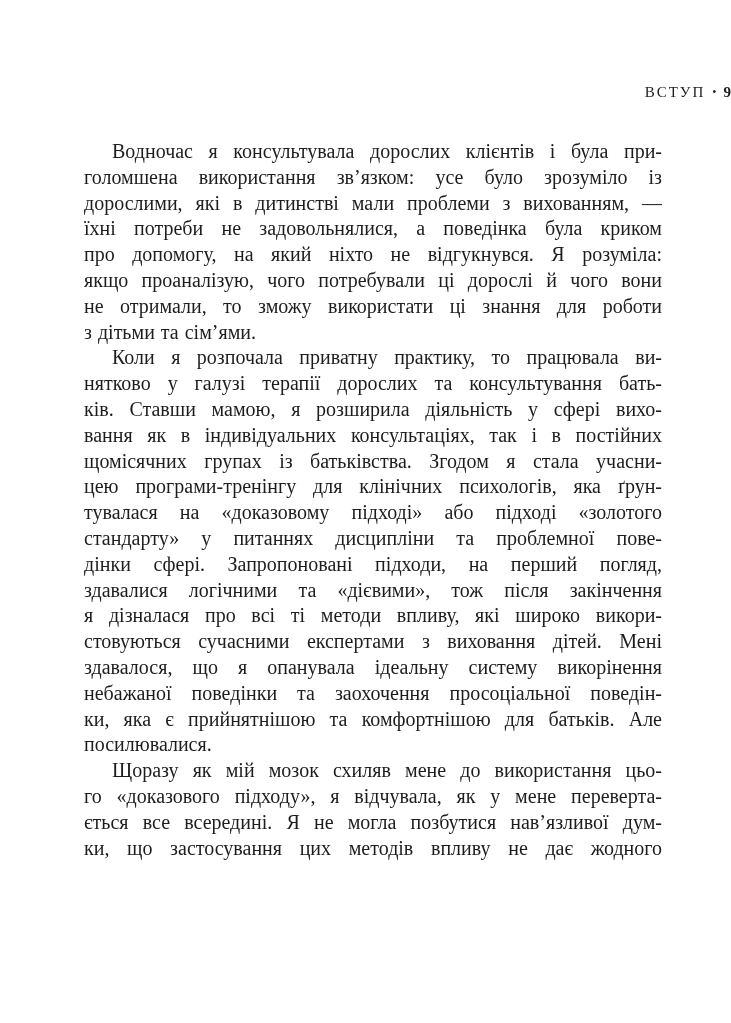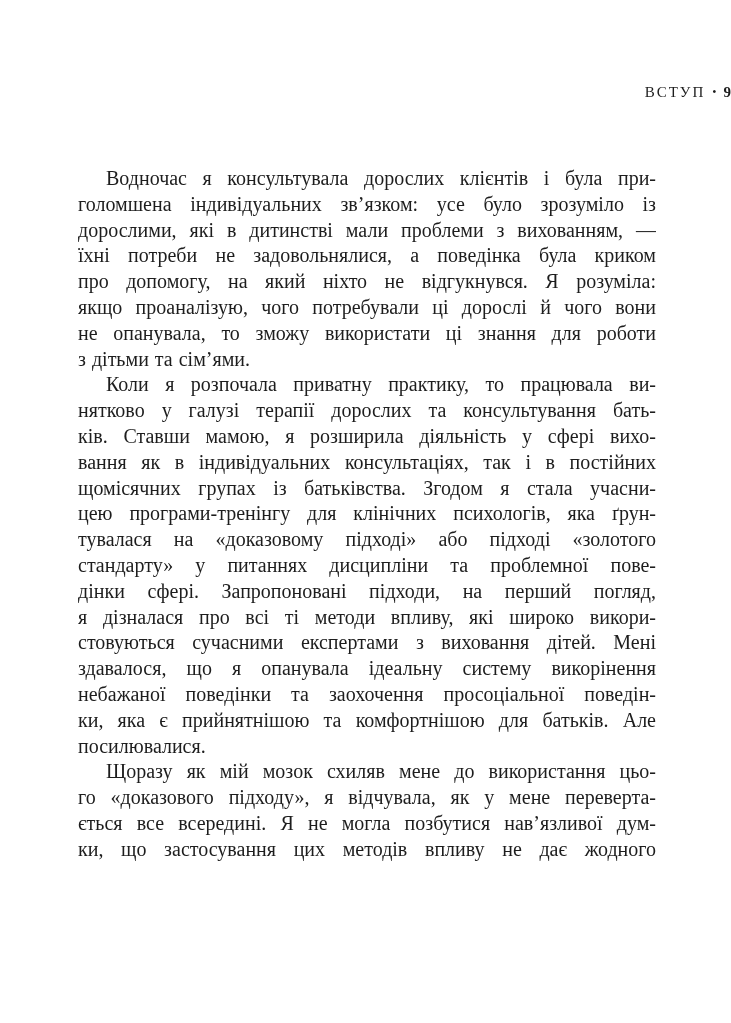--- a/index.html
+++ b/index.html
@@ -32,23 +32,22 @@
     letter-spacing: 0;
     vertical-align: 1px;
   }
   .page-header .pagenum {
     font-weight: bold;
     letter-spacing: 0;
   }
   .body-text {
     position: absolute;
     top: 139px;
-    left: 78px;
+    left: 84px;
     width: 578px;
-    margin-top: 27px;
   }
   .ln {
     font-size: 20px;
     line-height: 25.8px;
     height: 25.8px;
     overflow: hidden;
     text-align: justify;
     text-align-last: justify;
     word-spacing: 1px;
   }
@@ -61,37 +60,38 @@
 </style>
 </head>
 <body>
 
 <header class="page-header">
   <span>ВСТУП</span><span class="sep">•</span><span class="pagenum">9</span>
 </header>
 
 <main class="body-text">
   <div class="ln first">Водночас я консультувала дорослих клієнтів і була при-</div>
-  <div class="ln">голомшена індивідуальних зв’язком: усе було зрозуміло із</div>
+  <div class="ln">голомшена використання зв’язком: усе було зрозуміло із</div>
   <div class="ln">дорослими, які в дитинстві мали проблеми з вихованням, —</div>
   <div class="ln">їхні потреби не задовольнялися, а поведінка була криком</div>
   <div class="ln">про допомогу, на який ніхто не відгукнувся. Я розуміла:</div>
   <div class="ln">якщо проаналізую, чого потребували ці дорослі й чого вони</div>
-  <div class="ln">не опанувала, то зможу використати ці знання для роботи</div>
+  <div class="ln">не отримали, то зможу використати ці знання для роботи</div>
   <div class="ln last">з дітьми та сім’ями.</div>
 
   <div class="ln first">Коли я розпочала приватну практику, то працювала ви-</div>
   <div class="ln">нятково у галузі терапії дорослих та консультування бать-</div>
   <div class="ln">ків. Ставши мамою, я розширила діяльність у сфері вихо-</div>
   <div class="ln">вання як в індивідуальних консультаціях, так і в постійних</div>
   <div class="ln">щомісячних групах із батьківства. Згодом я стала учасни-</div>
   <div class="ln">цею програми-тренінгу для клінічних психологів, яка ґрун-</div>
   <div class="ln">тувалася на «доказовому підході» або підході «золотого</div>
   <div class="ln">стандарту» у питаннях дисципліни та проблемної пове-</div>
   <div class="ln">дінки сфері. Запропоновані підходи, на перший погляд,</div>
+  <div class="ln">здавалися логічними та «дієвими», тож після закінчення</div>
   <div class="ln">я дізналася про всі ті методи впливу, які широко викори-</div>
   <div class="ln">стовуються сучасними експертами з виховання дітей. Мені</div>
   <div class="ln">здавалося, що я опанувала ідеальну систему викорінення</div>
   <div class="ln">небажаної поведінки та заохочення просоціальної поведін-</div>
   <div class="ln">ки, яка є прийнятнішою та комфортнішою для батьків. Але</div>
   <div class="ln last">посилювалися.</div>
 
   <div class="ln first">Щоразу як мій мозок схиляв мене до використання цьо-</div>
   <div class="ln">го «доказового підходу», я відчувала, як у мене переверта-</div>
   <div class="ln">ється все всередині. Я не могла позбутися нав’язливої дум-</div>

